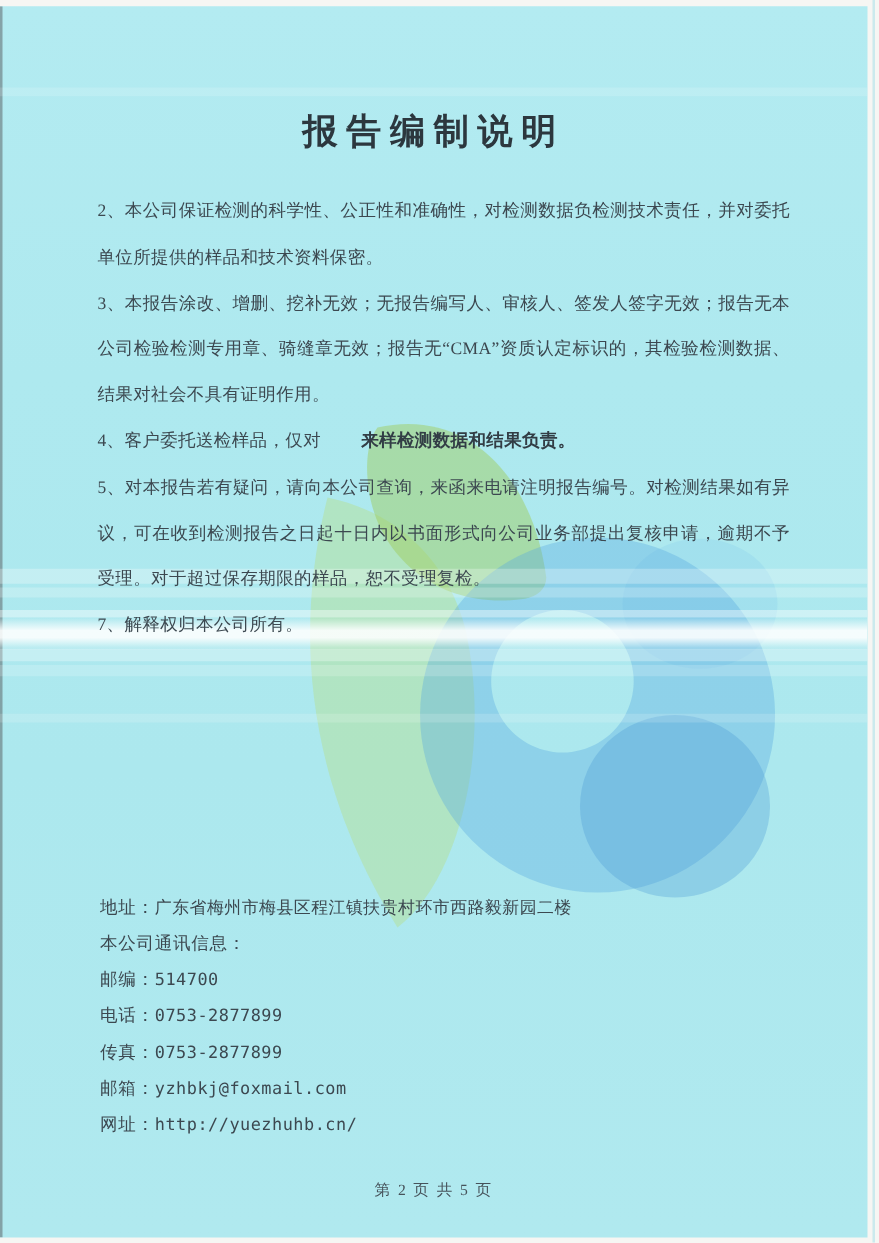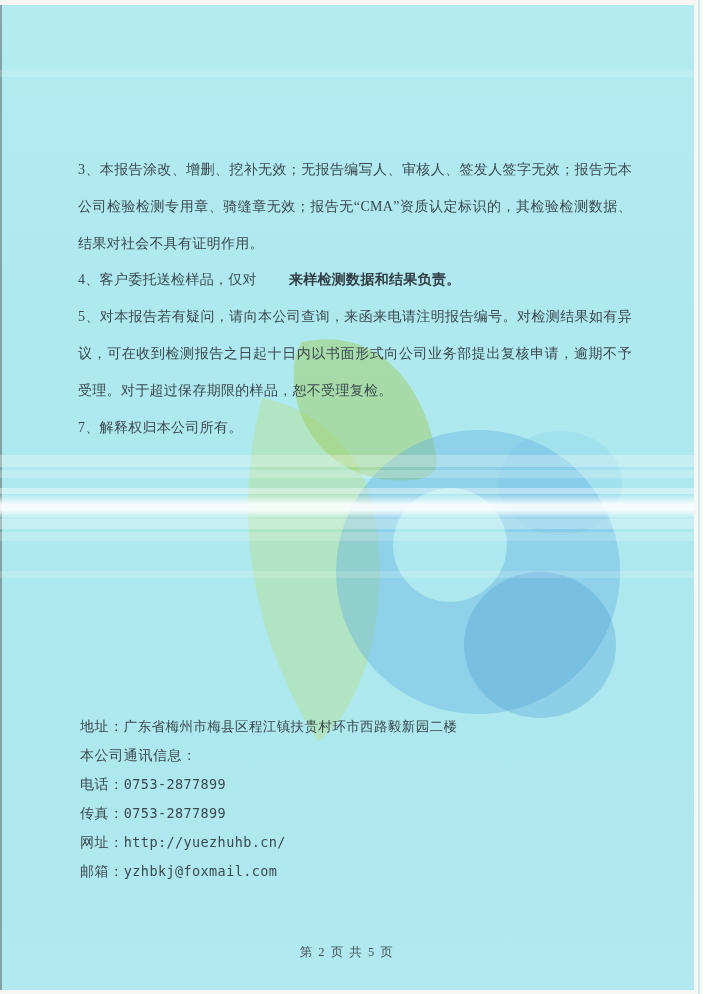--- a/index.html
+++ b/index.html
@@ -78,44 +78,49 @@
   <div class="streak s1"></div>
   <div class="streak s2"></div>
   <div class="streak s3"></div>
   <div class="streak s4"></div>
   <div class="streak s5"></div>
   <div class="streak s6"></div>
   <div class="streak s7"></div>
   <div class="streak s8"></div>
 
   <div class="content">
+    <div class="title">报告编制说明</div>
 
     <div class="notes">
+      <p><span>2、本公司保证检测的科学性、公正性和准确性，对检测数据负检测技术责任，并对委托单位所提供的样品和技术资料保密。</span></p>
       <p><span>3、本报告涂改、增删、挖补无效；无报告编写人、审核人、签发人签字无效；报告无本公司检验检测专用章、骑缝章无效；报告无“CMA”资质认定标识的，其检验检测数据、结果对社会不具有证明作用。</span></p>
       <p><span>4、客户委托送检样品，仅对</span><b>来样检测数据和结果负责。</b></p>
       <p><span>5、对本报告若有疑问，请向本公司查询，来函来电请注明报告编号。对检测结果如有异议，可在收到检测报告之日起十日内以书面形式向公司业务部提出复核申请，逾期不予受理。对于超过保存期限的样品，恕不受理复检。</span></p>
       <p><span>7、解释权归本公司所有。</span></p>
     </div>
 
     <div class="contact">
       <div class="row">
         <span>地址：</span><span class="val">广东省梅州市梅县区程江镇扶贵村环市西路毅新园二楼</span>
       </div>
       <div class="row">本公司通讯信息：</div>
       <div class="row">
+        <span>邮编：</span><span class="val">514700</span>
+      </div>
+      <div class="row">
         <span>电话：</span><span class="val">0753-2877899</span>
       </div>
       <div class="row">
         <span>传真：</span><span class="val">0753-2877899</span>
       </div>
       <div class="row">
-        <span>网址：</span><span class="val">http://yuezhuhb.cn/</span>
+        <span>邮箱：</span><span class="val">yzhbkj@foxmail.com</span>
       </div>
       <div class="row">
-        <span>邮箱：</span><span class="val">yzhbkj@foxmail.com</span>
+        <span>网址：</span><span class="val">http://yuezhuhb.cn/</span>
       </div>
     </div>
 
     <div class="footer">第 2 页 共 5 页</div>
   </div>
 
   <div class="left-edge"></div>
 </div>
 
 </body></html>

